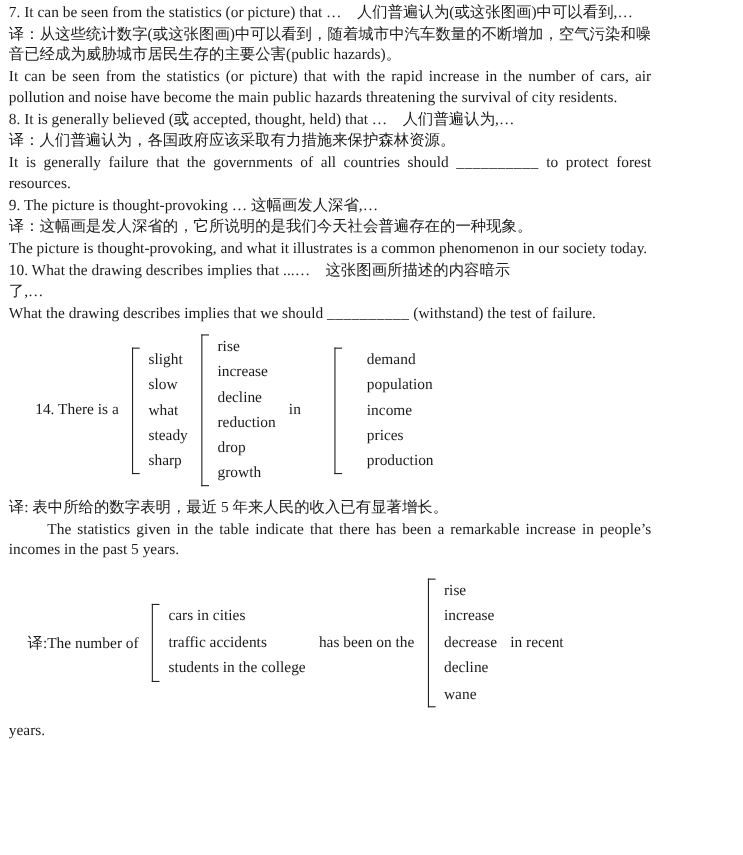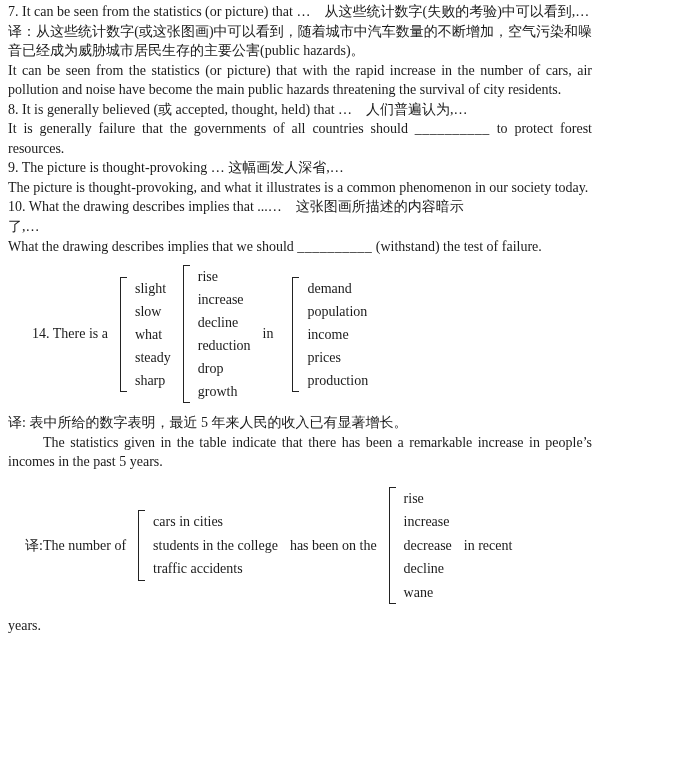--- a/index.html
+++ b/index.html
@@ -59,36 +59,38 @@
     flex-direction: column;
   }
   .group-item {
     line-height: 23px;
     white-space: nowrap;
   }
 
   
   [data-name="item-10-pattern-line1"] { text-align-last: justify; }
   [data-name="item-11-pattern"] { margin: 7px 0 8px 24px; }
-  [data-name="item-11-pattern"] .bracket-group:last-of-type { margin-left: 7px; }
+  [data-name="item-11-pattern"] .bracket-group:last-of-type { margin-left: 19px; gap: 14px; }
   [data-name="item-11-en-example"] { text-indent: 35px; }
   [data-name="item-11-example-2"] { margin: 13px 0 10px 17px; }
   [data-name="item-11-example-2"] .group-item { line-height: 23.5px; }
   [data-name="trailing-years"] { margin-left: 17px; margin-top: 4px; }
 </style>
 </head>
 <body>
 
 <div class="doc" data-name="document-page">
-    <p class="line" data-name="item-7-pattern"><span data-name="text-run">7. It can be seen from the statistics (or picture) that …　</span><span data-name="text-run">从这些统计数字(失败的考验)中可以看到,…</span></p>
+    <p class="line" data-name="item-7-pattern"><span data-name="text-run">7. It can be seen from the statistics (or picture) that …　</span><span data-name="text-run">人们普遍认为(或这张图画)中可以看到,…</span></p>
     <p class="line" data-name="item-7-cn-translation"><span data-name="text-run">译：</span><span data-name="underlined-phrase" class="u">从这些统计数字(或这张图画)中可以看到</span><span data-name="text-run">，随着城市中汽车数量的不断增加，空气污染和噪音已经成为威胁城市居民生存的主要</span><span data-name="underlined-phrase" class="u">公害</span><span data-name="text-run">(public hazards)。</span></p>
     <p class="line" data-name="item-7-en-example"><span data-name="underlined-phrase" class="u">It can be seen from the statistics (or picture) that</span><span data-name="text-run"> with the rapid increase in the number of cars, air pollution and noise have become the main </span><span data-name="underlined-phrase" class="u">public hazards</span><span data-name="text-run"> threatening the survival of city residents.</span></p>
     <p class="line" data-name="item-8-pattern"><span data-name="text-run">8. It is generally believed (或 accepted, thought, held) that …　</span><span data-name="text-run">人们普遍认为,…</span></p>
+    <p class="line" data-name="item-8-cn-translation"><span data-name="text-run">译：</span><span data-name="underlined-phrase" class="u">人们普遍认为</span><span data-name="text-run">，各国政府应该</span><span data-name="underlined-phrase" class="u">采取有力措施</span><span data-name="text-run">来保护森林资源。</span></p>
     <p class="line" data-name="item-8-en-example"><span data-name="underlined-phrase" class="u">It is generally failure that</span><span data-name="text-run"> the governments of all countries should </span><span data-name="fill-in-blank" class="blank">__________</span><span data-name="text-run"> to protect forest resources.</span></p>
     <p class="line" data-name="item-9-pattern"><span data-name="text-run">9. The picture is thought-provoking … </span><span data-name="text-run">这幅画发人深省,…</span></p>
+    <p class="line" data-name="item-9-cn-translation"><span data-name="text-run">译：这幅画是发人深省的，它所说明的是我们今天社会普遍存在的一种现象。</span></p>
     <p class="line" data-name="item-9-en-example"><span data-name="text-run">The picture is thought-provoking, and what it illustrates is a common phenomenon in our society today.</span></p>
     <p class="line" data-name="item-10-pattern-line1"><span data-name="text-run">10. What the drawing describes implies that ...…　</span><span data-name="text-run">这张图画所描述的内容暗示</span></p>
     <p class="line" data-name="item-10-pattern-line2"><span data-name="text-run">了,…</span></p>
     <p class="line" data-name="item-10-en-example"><span data-name="underlined-phrase" class="u">What the drawing describes implies that</span><span data-name="text-run"> we should </span><span data-name="fill-in-blank" class="blank">__________</span><span data-name="text-run"> (withstand) the test of failure.</span></p>
     <div class="brace-row" data-name="item-11-pattern">
       <span class="brace-text" data-name="text-run">14. There is a</span>
       <span class="bracket-group" data-name="bracket-group">
         <span class="bracket" data-name="left-bracket-icon"></span>
         <span class="group-col i" data-name="bracket-word-list">
           <span class="group-item" data-name="option-word">slight</span>
@@ -122,22 +124,22 @@
       </span>
     </div>
     <p class="line" data-name="item-11-cn-translation"><span data-name="text-run">译: </span><span data-name="underlined-phrase" class="u">表中所给的数字表明</span><span data-name="text-run">，最近 5 年来人民的收入已有显著增长。</span></p>
     <p class="line" data-name="item-11-en-example"><span data-name="underlined-phrase" class="u">The statistics given in the table indicate that</span><span data-name="text-run"> there has been a remarkable increase in people’s incomes in the past 5 years.</span></p>
     <div class="brace-row" data-name="item-11-example-2">
       <span class="brace-text" data-name="text-run">译:The number of</span>
       <span class="bracket-group" data-name="bracket-group">
         <span class="bracket" data-name="left-bracket-icon"></span>
         <span class="group-col" data-name="bracket-word-list">
           <span class="group-item" data-name="option-word">cars in cities</span>
+          <span class="group-item" data-name="option-word">traffic accidents</span>
           <span class="group-item" data-name="option-word">students in the college</span>
-          <span class="group-item" data-name="option-word">traffic accidents</span>
         </span>
       </span>
       <span class="brace-text" data-name="text-run">has been on the</span>
       <span class="bracket-group" data-name="bracket-group">
         <span class="bracket" data-name="left-bracket-icon"></span>
         <span class="group-col" data-name="bracket-word-list">
           <span class="group-item" data-name="option-word">rise</span>
           <span class="group-item" data-name="option-word">increase</span>
           <span class="group-item" data-name="option-word">decrease</span>
           <span class="group-item" data-name="option-word">decline</span>

